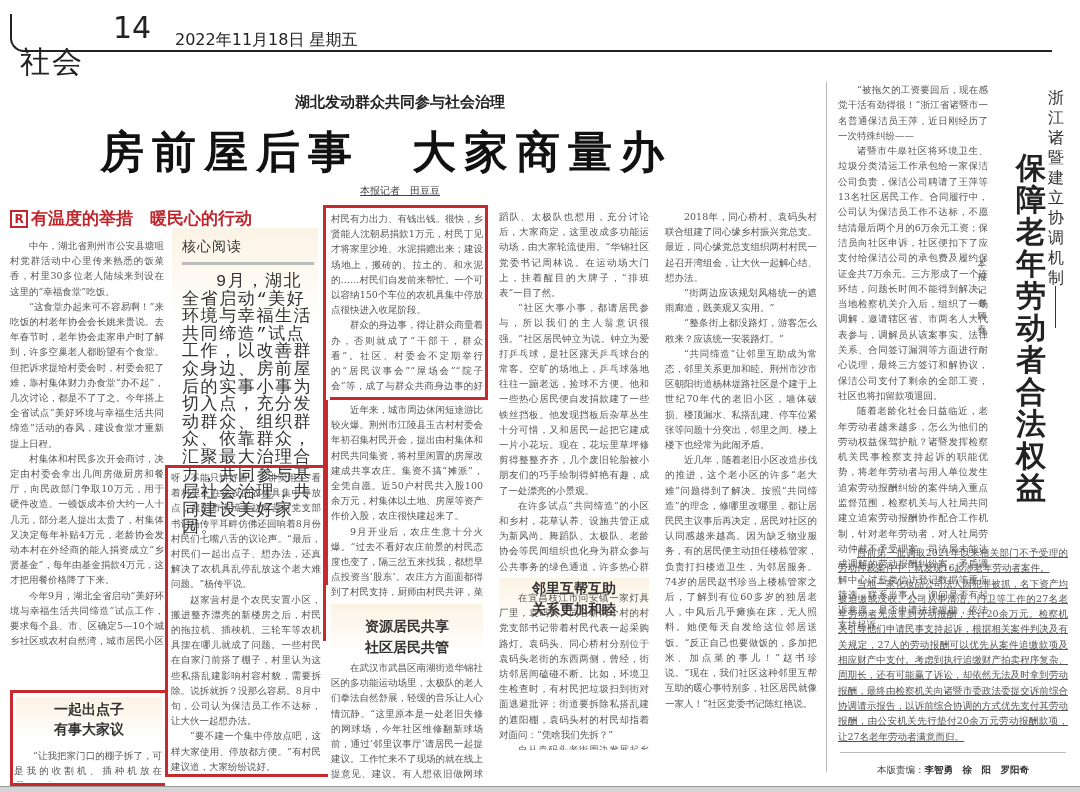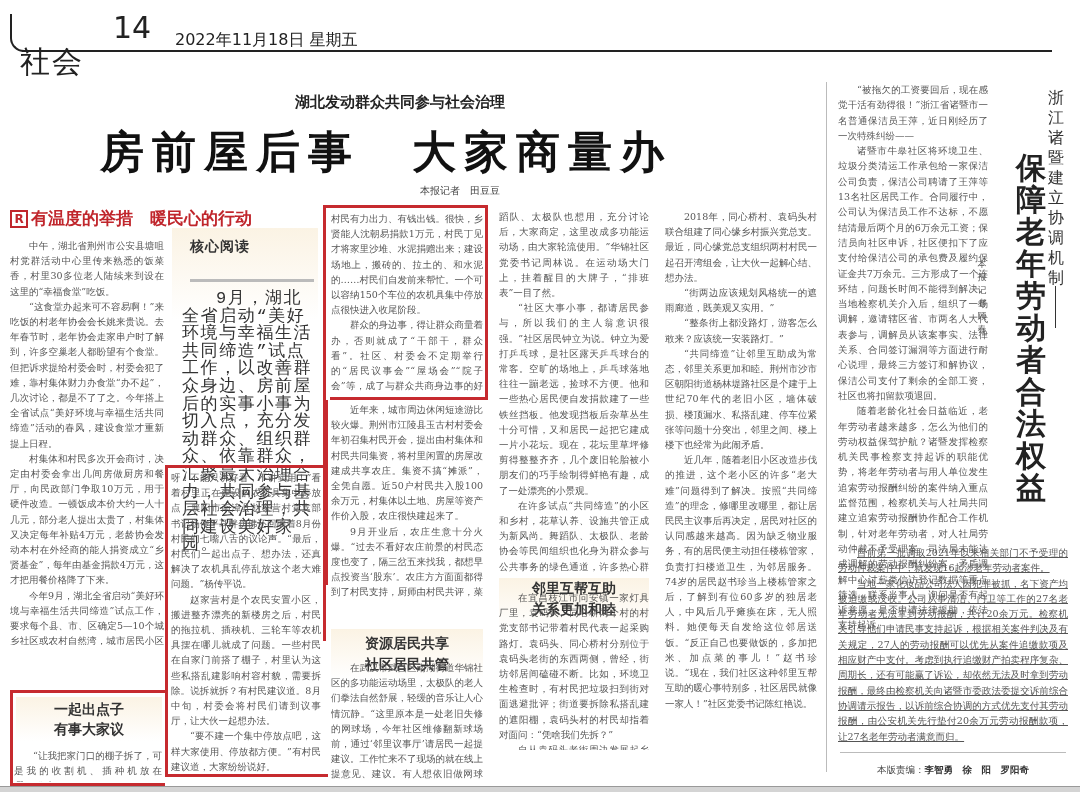--- a/index.html
+++ b/index.html
@@ -9,31 +9,31 @@
   .masthead { position: absolute; left: 0; top: 0; width: 1080px; height: 55px; }
   .mast-bracket { position: absolute; left: 10px; top: 14px; width: 14px; height: 38px; border-left: 2px solid #222; border-bottom: 2px solid #222; border-bottom-left-radius: 14px; }
   .mast-rule { position: absolute; left: 22px; right: 28px; top: 50px; border-top: 2px solid #222; }
   .section-name { position: absolute; left: 20px; top: 10px; font-family: "DejaVu Sans", sans-serif; font-size: 30px; color: #222; letter-spacing: 2px; margin-top: 32px; }
   .page-num { position: absolute; left: 113px; top: 10px; font-family: "DejaVu Sans", sans-serif; font-size: 30px; color: #222; }
   .issue-date { position: absolute; left: 175px; top: 30px; font-family: "DejaVu Sans", sans-serif; font-size: 16px; color: #222; }
   .paper-logo { position: absolute; right: 30px; top: 14px; font-family: "DejaVu Serif", serif; font-style: italic; font-size: 30px; font-weight: bold; color: #111; letter-spacing: -2px; }
 
   .kicker { position: absolute; left: 230px; top: 93px; width: 340px; text-align: center; font-family: "DejaVu Serif", serif; font-weight: bold; font-size: 15px; color: #222; }
   .headline { position: absolute; left: 100px; top: 123px; width: 620px; font-family: "DejaVu Sans", sans-serif; font-weight: bold; font-size: 44px; color: #111; letter-spacing: 8px; white-space: nowrap; }
-  .byline { position: absolute; left: 300px; top: 184px; width: 200px; text-align: right; font-size: 10px; color: #444; }
+  .byline { position: absolute; left: 300px; top: 184px; width: 200px; text-align: center; font-size: 10px; color: #444; text-decoration: underline; }
 
   .sub-r { position: absolute; left: 10px; top: 207px; font-family: "DejaVu Sans", sans-serif; font-weight: bold; font-size: 17px; color: #c0262c; white-space: nowrap; }
   .sub-r .rbox { display: inline-block; width: 18px; height: 18px; border: 2px solid #c0262c; font-size: 12px; text-align: center; line-height: 14px; vertical-align: 1px; margin-right: 3px; }
 
   .col { position: absolute; font-size: 9.5px; line-height: 15.2px; color: #555; text-align: justify; overflow: hidden; }
   .col p { text-indent: 2em; }
   .col p.noindent { text-indent: 0; }
 
   .core-box { position: absolute; left: 172px; top: 228px; width: 146px; height: 230px; background: linear-gradient(180deg, #fbf3e4 0%, #ffffff 40%); padding: 10px 4px 0 10px; }
-  .core-title { font-family: "DejaVu Sans", sans-serif; font-size: 14px; font-weight: bold; color: #333; padding-bottom: 23px; border-bottom: 3px solid #bbb; margin-bottom: 8px; letter-spacing: 1px; margin-left: 8px; }
+  .core-title { font-family: "DejaVu Sans", sans-serif; font-size: 14px; font-weight: normal; color: #333; padding-bottom: 6px; border-bottom: 3px solid #bbb; margin-bottom: 8px; letter-spacing: 1px; }
   .core-text { font-family: Liberation Mono, monospace; font-size: 17px; line-height: 17.6px; color: #333; letter-spacing: 1.6px; text-indent: 2em; }
 
   .red-line { position: absolute; background: #c62a2f; }
 
   .subhead-box { position: absolute; text-align: center; font-family: "DejaVu Sans", sans-serif; font-weight: bold; color: #333; background: linear-gradient(180deg, #fbf3e4 0%, #ffffff 100%); }
 
   .right-col-rule { position: absolute; left: 826px; top: 82px; width: 1px; height: 690px; background: #bbb; }
   .side-kicker { position: absolute; left: 1046px; top: 88px; width: 20px; font-family: "DejaVu Sans", sans-serif; font-size: 16px; line-height: 20px; color: #333; text-align: center; }
   .side-dash { position: absolute; left: 1055px; top: 286px; width: 1px; height: 42px; background: #333; }
   .side-headline { position: absolute; left: 1014px; top: 152px; width: 34px; font-family: "DejaVu Serif", serif; font-weight: bold; font-size: 30px; line-height: 32px; color: #222; text-align: center; }
@@ -92,34 +92,34 @@
 <div class="subhead-box" style="left:16px; top:697px; width:146px; height:44px; font-size:14px; line-height:20px; padding-top:2px;">
   <div>一起出点子</div>
   <div>有事大家议</div>
 </div>
 <div class="col" style="left:14px; top:748px; width:148px; height:34px;">
   <p>“让我把家门口的棚子拆了，可是我的收割机、插种机放在哪？”“对</p>
 </div>
 
 <div class="col" style="left:171px; top:470px; width:150px; height:302px;">
   <p class="noindent">呀！不能只讲好看，不讲实用！”看着村里正在建设的农机具集中停放点，襄阳市南漳县赵家营村党支部书记杨传平耳畔仿佛还回响着8月份村民们七嘴八舌的议论声。“最后，村民们一起出点子、想办法，还真解决了农机具乱停乱放这个老大难问题。”杨传平说。</p>
-  <p>赵家营村是个农民安置小区，搬进整齐漂亮的新楼房之后，村民的拖拉机、插秧机、三轮车等农机具摆在哪儿就成了问题。一些村民在自家门前搭了棚子，村里认为这些私搭乱建影响村容村貌，需要拆除。说拆就拆？有村民建议道。8月中旬，村委会将村民们请到议事厅，让大伙一起想办法。</p>
+  <p>赵家营村是个农民安置小区，搬进整齐漂亮的新楼房之后，村民的拖拉机、插秧机、三轮车等农机具摆在哪儿就成了问题。一些村民在自家门前搭了棚子，村里认为这些私搭乱建影响村容村貌，需要拆除。说拆就拆？没那么容易。8月中旬，公司认为保洁员工作不达标，让大伙一起想办法。</p>
   <p>“要不建一个集中停放点吧，这样大家使用、停放都方便。”有村民建议道，大家纷纷说好。</p>
 
 </div>
 
 <div class="col" style="left:331px; top:211px; width:152px; height:184px;">
   <p class="noindent">村民有力出力、有钱出钱。很快，乡贤能人沈朝易捐款1万元，村民丁见才将家里沙堆、水泥捐赠出来；建设场地上，搬砖的、拉土的、和水泥的……村民们自发前来帮忙。一个可以容纳150个车位的农机具集中停放点很快进入收尾阶段。</p>
   <p>群众的身边事，得让群众商量着办，否则就成了“干部干，群众看”。社区、村委会不定期举行的“居民议事会”“屋场会”“院子会”等，成了与群众共商身边事的好抓手，网上微信群、各种小程序等新技术手段，让群众线上会商事务、线上投票表决更加快捷方便。</p>
 </div>
 <div class="col" style="left:331px; top:402px; width:152px; height:196px;">
   <p>近年来，城市周边休闲短途游比较火爆。荆州市江陵县玉古村村委会年初召集村民开会，提出由村集体和村民共同集资，将村里闲置的房屋改建成共享农庄。集资不搞“摊派”，全凭自愿。近50户村民共入股100余万元，村集体以土地、房屋等资产作价入股，农庄很快建起来了。</p>
   <p>9月开业后，农庄生意十分火爆。“过去不看好农庄前景的村民态度也变了，隔三岔五来找我，都想早点投资当‘股东’。农庄方方面面都得到了村民支持，厨师由村民共评，菜单由村民海选，食材由村民提供，每个村民都成了农庄的义务宣传员。”玉古村党支部书记刘利明说。</p>
 </div>
-<div class="subhead-box" style="left:331px; top:629px; width:152px; height:50px; font-size:14px; line-height:21px; padding-top:4px;">
+<div class="subhead-box" style="left:331px; top:604px; width:152px; height:50px; font-size:14px; line-height:21px; padding-top:12px;">
   <div>资源居民共享</div>
   <div>社区居民共管</div>
 </div>
 <div class="col" style="left:331px; top:660px; width:152px; height:125px;">
   <p>在武汉市武昌区南湖街道华锦社区的多功能运动场里，太极队的老人们拳法自然舒展，轻缓的音乐让人心情沉静。“这里原本是一处老旧失修的网球场，今年社区维修翻新球场前，通过‘邻里议事厅’请居民一起提建议。工作忙来不了现场的就在线上提意见、建议。有人想依旧做网球场，有人想改成篮球场、羽毛球场、舞</p>
 </div>
 
 <div class="col" style="left:499px; top:209px; width:150px; height:368px;">
   <p class="noindent">蹈队、太极队也想用，充分讨论后，大家商定，这里改成多功能运动场，由大家轮流使用。”华锦社区党委书记周林说。在运动场大门上，挂着醒目的大牌子，“排班表”一目了然。</p>
   <p>“社区大事小事，都请居民参与，所以我们的主人翁意识很强。”社区居民钟立为说。钟立为爱打乒乓球，是社区露天乒乓球台的常客。空旷的场地上，乒乓球落地往往一蹦老远，捡球不方便。他和一些热心居民便自发捐款建了一些铁丝挡板。他发现挡板后杂草丛生十分可惜，又和居民一起把它建成一片小花坛。现在，花坛里草坪修剪得整整齐齐，几个废旧轮胎被小朋友们的巧手绘制得鲜艳有趣，成了一处漂亮的小景观。</p>

